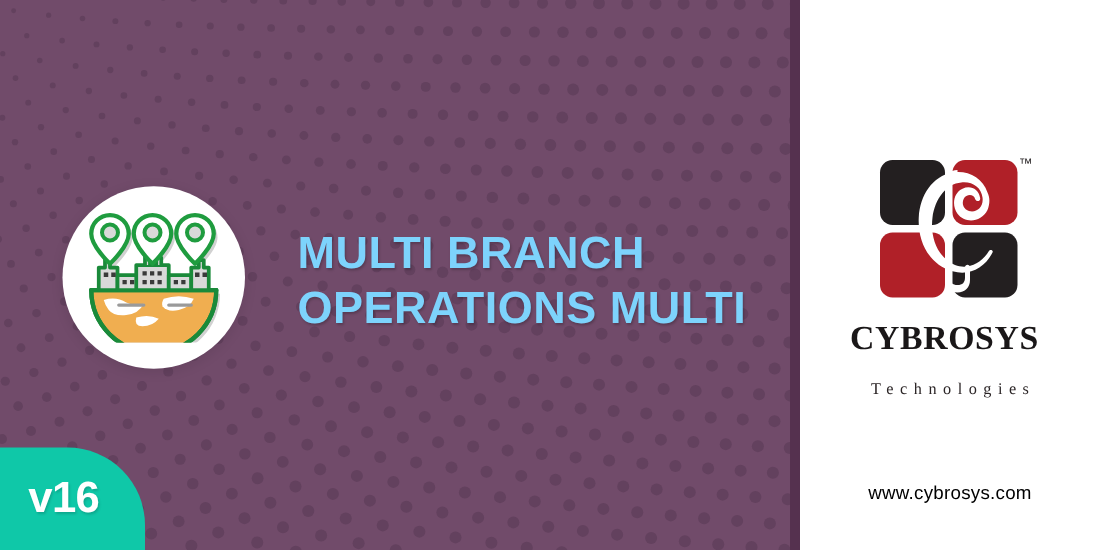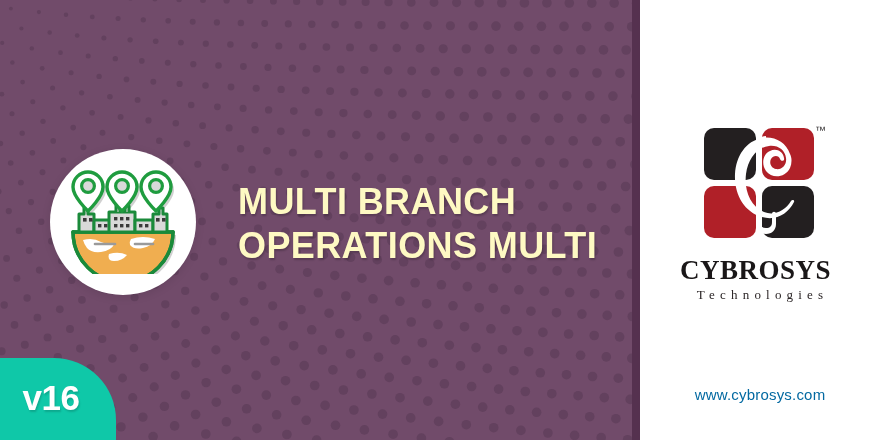--- a/index.html
+++ b/index.html
@@ -72,21 +72,21 @@
 
   
   .title-block {
     position: absolute;
     left: 238px;
     top: 180px;
     width: 380px;
   }
   .title-line {
     display: block;
-    color: #fef9c3;
+    color: #7dd3fc;
     font-family: "Liberation Sans", sans-serif;
     font-size: 36px;
     font-weight: bold;
     letter-spacing: 0.4px;
     line-height: 44px;
     text-shadow: 1px 2px 2px rgba(0,0,0,0.22);
     white-space: nowrap;
   }
 
   
@@ -142,37 +142,37 @@
   .brand-name {
     margin-top: 6px;
     color: #1a1718;
     font-family: "Liberation Serif", serif;
     font-size: 27px;
     font-weight: bold;
     letter-spacing: 0.5px;
     line-height: 1.05;
   }
   .brand-tagline {
-    margin-top: 3px;
+    margin-top: 19px;
     text-align: center;
     color: #2b2526;
     font-family: "Liberation Serif", serif;
     font-size: 13px;
     font-weight: normal;
     letter-spacing: 5.2px;
     text-indent: 5.2px;
   }
 
   .brand-url {
     position: absolute;
     left: 0;
     right: 0;
     top: 386px;
     text-align: center;
-    color: #0369a1;
+    color: #000000;
     font-family: "Liberation Sans", sans-serif;
     font-size: 15px;
     letter-spacing: 0.2px;
   }
 </style>
 </head>
 <body>
 
 <div id="banner">
 

